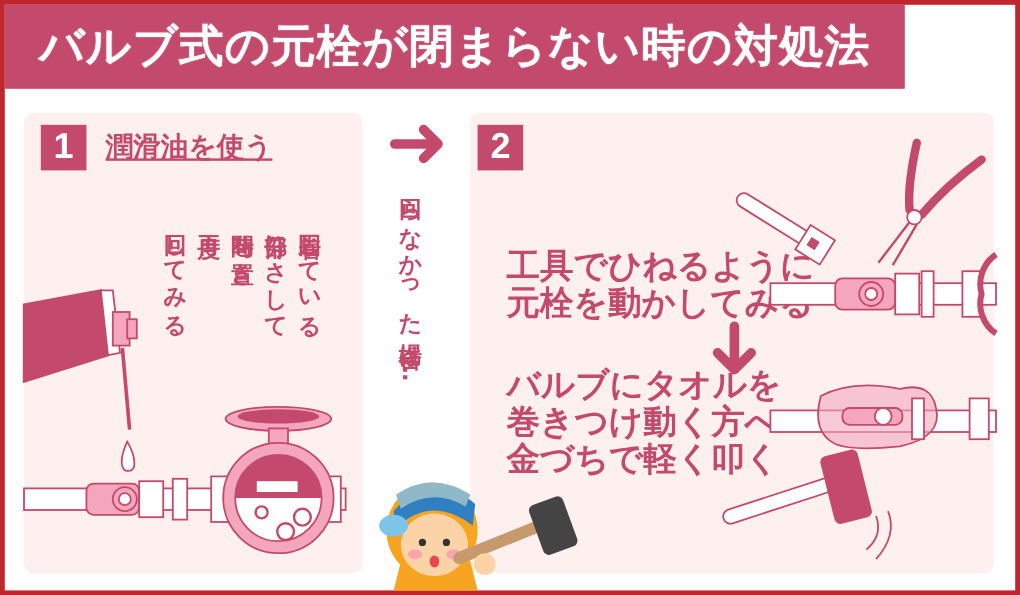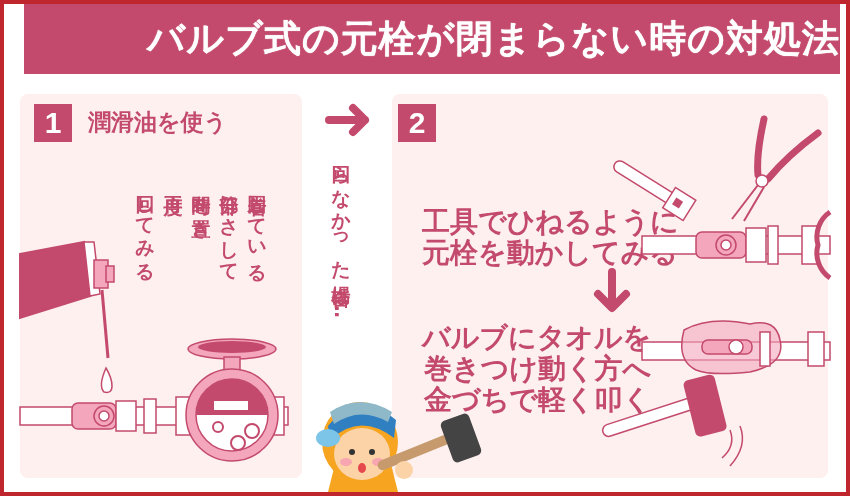--- a/index.html
+++ b/index.html
@@ -6,39 +6,39 @@
   body {
     width:850px; height:496px; position:relative; overflow:hidden;
     background:#ffffff;
     font-family:"DejaVu Sans", "Liberation Sans", sans-serif;
   }
   .frame {
     position:absolute; left:0; top:0; width:850px; height:496px;
     box-sizing:border-box; border:4px solid #c0262e; background:#fff;
   }
   .header {
-    position:absolute; left:4px; top:4px; width:816px; height:70px;
-    background:#c34a6c; display:flex; align-items:center; justify-content:flex-end;margin-left:20px;
+    position:absolute; left:4px; top:4px; width:750px; height:70px;
+    background:#c34a6c; display:flex; align-items:center; justify-content:center;
   }
   .header-title {
     color:#ffffff; font-size:37px; font-weight:bold; letter-spacing:1px;
     text-shadow:0 0 1px #fff;
   }
   .panel {
     position:absolute; background:#fdf0ef; border-radius:8px;
   }
   .panel-1 { left:20px; top:94px; width:282px; height:384px; }
   .panel-2 { left:392px; top:94px; width:436px; height:384px; }
   .step-num {
     position:absolute; width:38px; height:38px; background:#c34a6c; color:#fff;
     font-size:30px; font-weight:bold; display:flex; align-items:center; justify-content:center;
     font-family:"Liberation Sans", sans-serif;
   }
   .step-title {
-    position:absolute; color:#c34a6c; font-size:23px; font-weight:bold;
+    position:absolute; color:#c34a6c; font-size:23px; font-weight:bold;text-decoration:underline;
   }
   .vtext {
     position:absolute; writing-mode:vertical-rl; color:#c34a6c;
     font-size:19px; font-weight:bold; line-height:24px; letter-spacing:1px;
   }
   .body-text {
     position:absolute; color:#c34a6c; font-size:28px; font-weight:bold; line-height:31px;
     white-space:pre-line;
   }
   .middle-vtext {
@@ -98,21 +98,21 @@
 
 <svg style="left:325px;top:102px;" width="48" height="36" viewBox="0 0 48 36">
   <path d="M4,18 H40 M28,6 L40,18 L28,30" fill="none" stroke="#c34a6c" stroke-width="8" stroke-linecap="round" stroke-linejoin="round"></path>
 </svg>
 <div class="middle-vtext">回らなかった場合は…</div>
 
 <div class="panel panel-2">
   <div class="step-num" style="left:6px;top:10px;">2</div>
   <div class="body-text" style="left:30px;top:112px;">工具でひねるように
 元栓を動かしてみる</div>
-  <div class="body-text" style="left:30px;top:228px;text-align:right;">バルブにタオルを
+  <div class="body-text" style="left:30px;top:211px;">バルブにタオルを
 巻きつけ動く方へ
 金づちで軽く叩く</div>
 </div>
 
 <svg style="left:592px;top:268px;" width="40" height="46" viewBox="0 0 40 46">
   <path d="M20,4 V38 M6,26 L20,40 L34,26" fill="none" stroke="#c34a6c" stroke-width="8" stroke-linecap="round" stroke-linejoin="round"></path>
 </svg>
 
 <svg style="left:605px;top:155px;" width="100" height="70" viewBox="0 0 100 70">
   <g transform="rotate(32 50 35)">

